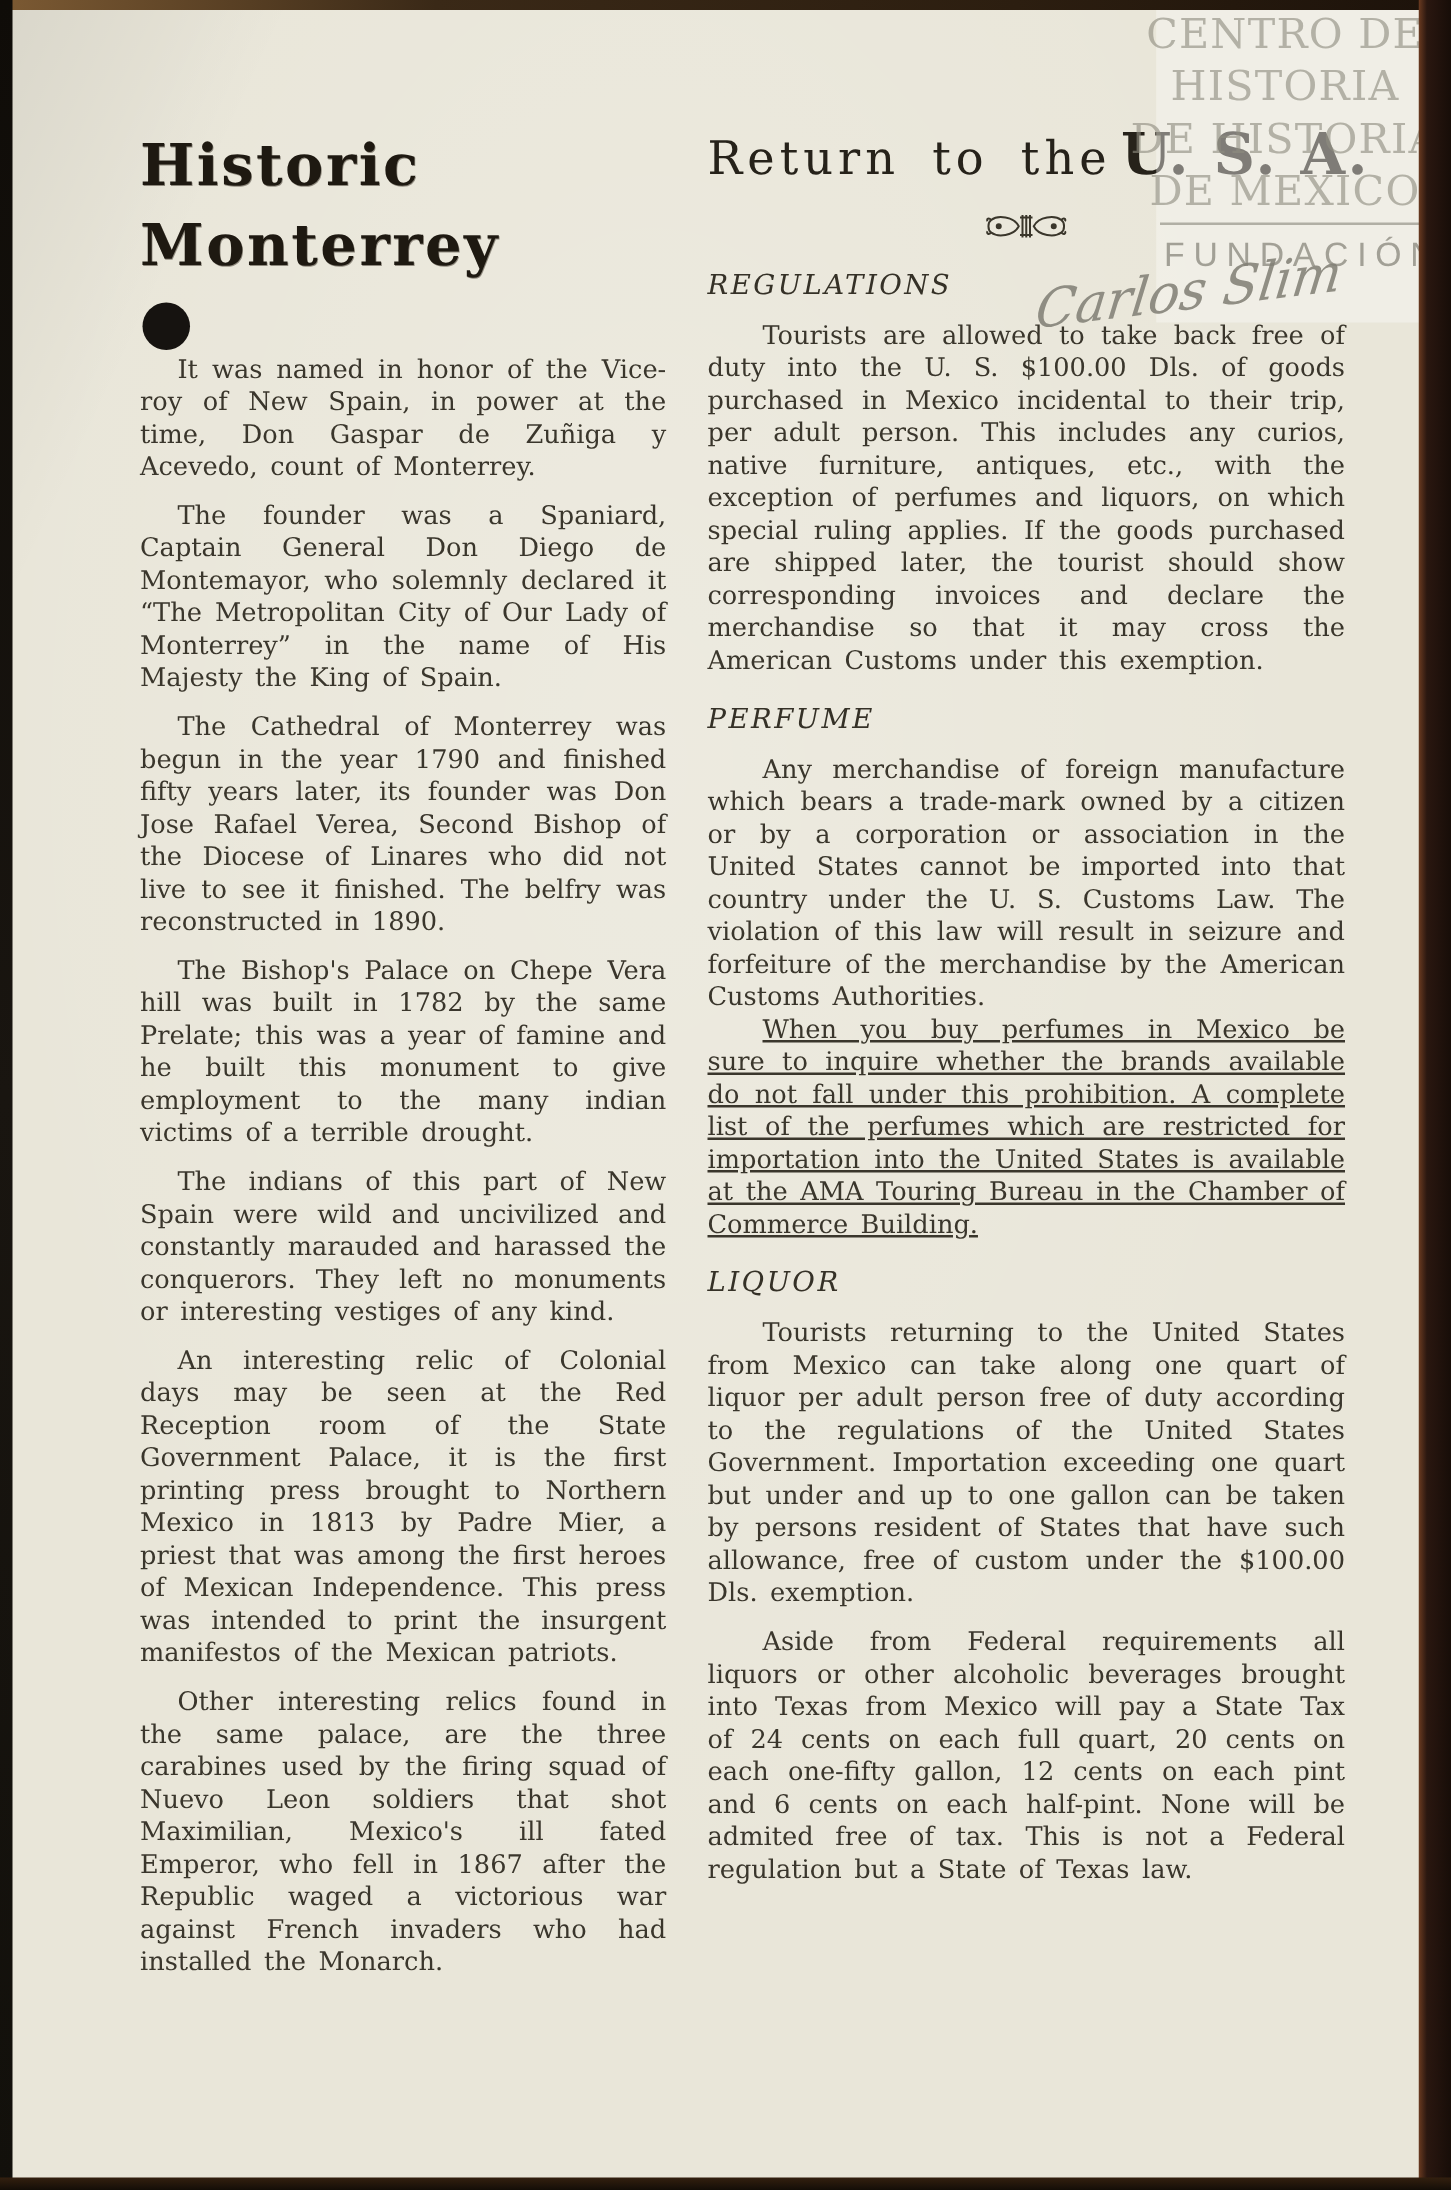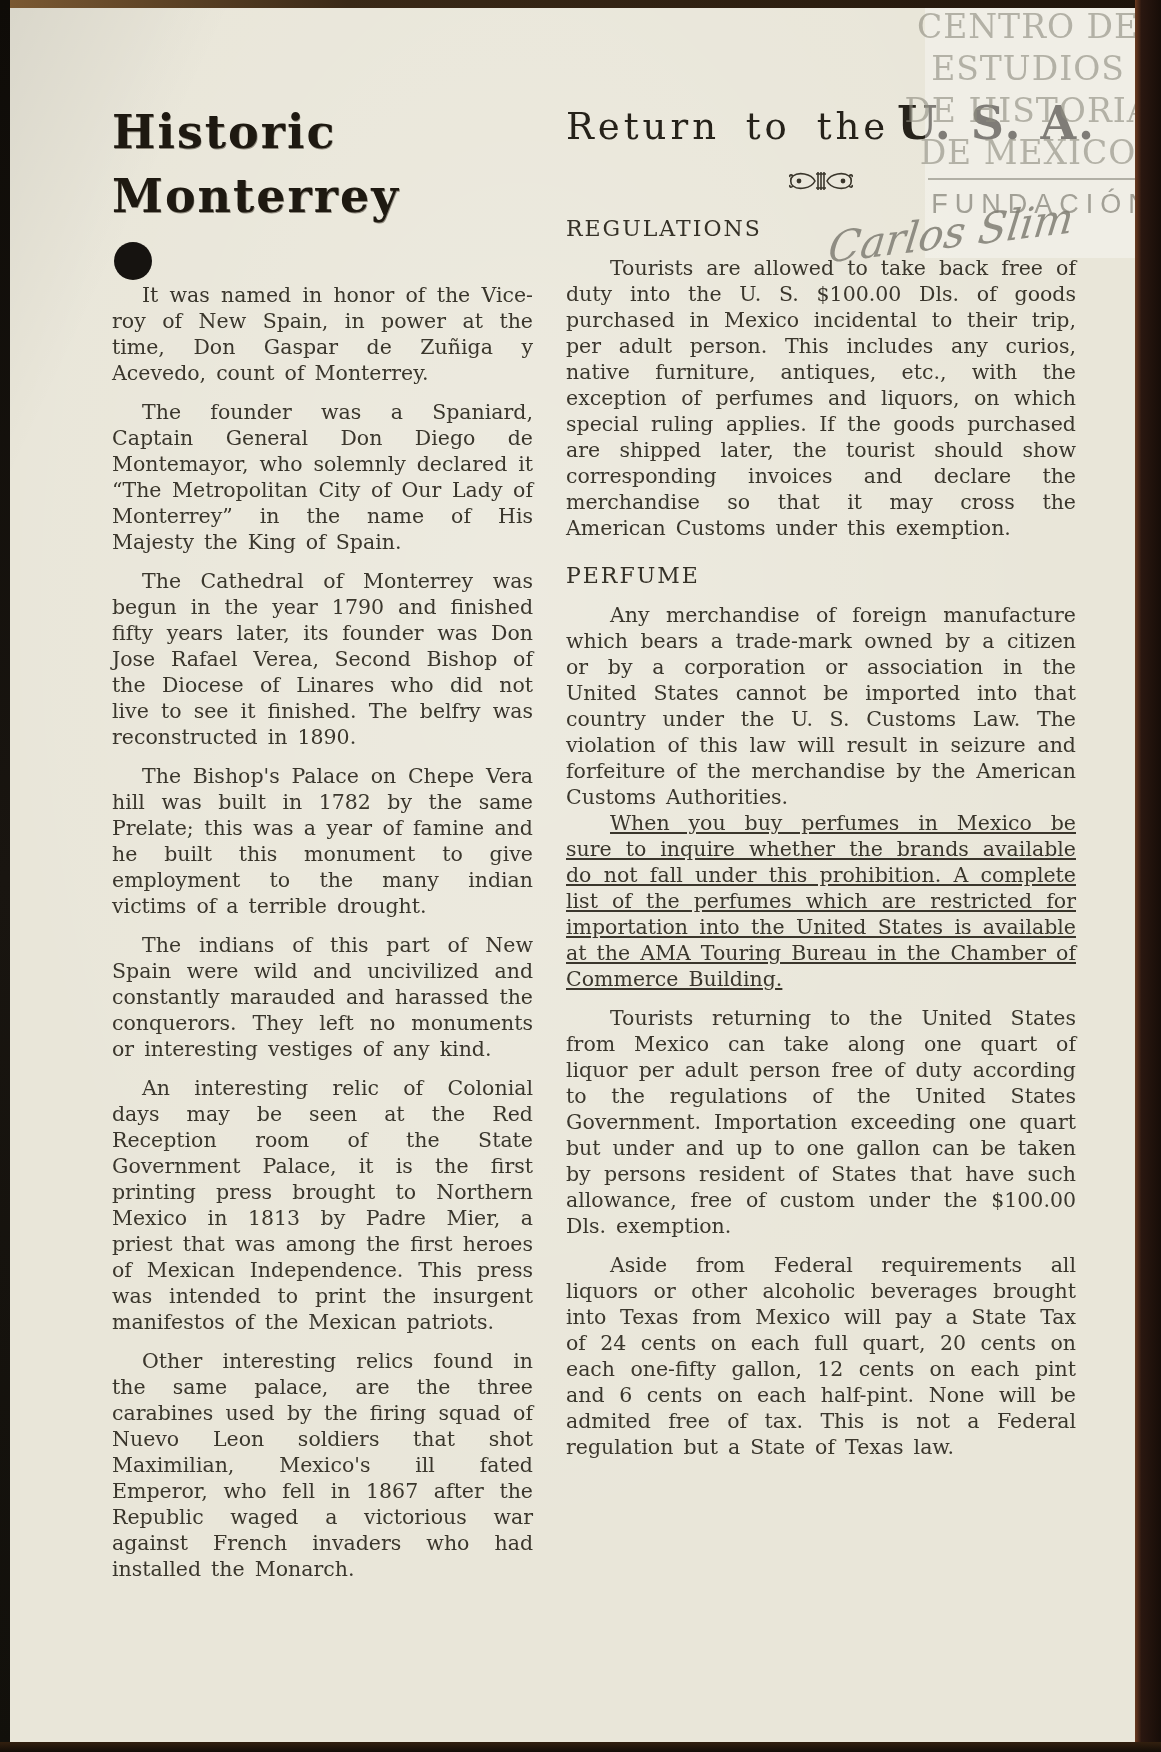--- a/index.html
+++ b/index.html
@@ -46,21 +46,21 @@
   
   .col-right{position:absolute;left:566px;top:96px;width:510px;color:#3a362c;}
   .rtitle{
     margin:0 0 0 0;color:#26221a;white-space:nowrap;
     font-family:"DejaVu Serif", serif;font-weight:normal;
   }
   .rtitle .t1{font-size:37px;letter-spacing:4px;word-spacing:10px;}
   .rtitle .t2{font-size:46px;letter-spacing:2px;font-weight:bold;text-align:right;}
   .ornament{display:block;margin:18px auto 4px auto;}
   .section-heading{
-    font-size:22px;letter-spacing:2px;
+    font-style:italic;font-size:22px;letter-spacing:2px;
     color:#353127;margin:22px 0 14px 0;font-weight:normal;
   }
   .col-right .body-text p{text-indent:44px;}
   .col-right .body-text p.tight{margin-top:-13px;text-decoration:underline;}
 
   
   .wm{position:absolute;z-index:30;pointer-events:none;}
   .wm-band{left:925px;top:0;width:236px;height:258px;background:rgba(251,251,247,0.42);}
   .wm-lines{
     left:898px;top:6px;width:260px;text-align:center;
@@ -122,29 +122,30 @@
     </svg>
 
     <div class="body-text">
       <h3 class="section-heading">REGULATIONS</h3>
       <p>Tourists are allowed to take back free of duty into the U. S. $100.00 Dls. of goods purchased in Mexico incidental to their trip, per adult person.  This includes any curios, native furniture, antiques, etc., with the exception of perfumes and liquors, on which special ruling applies. If the goods purchased are shipped later, the tourist should show corresponding invoices and declare the merchandise so that it may cross the American Customs under this exemption.</p>
 
       <h3 class="section-heading">PERFUME</h3>
       <p>Any merchandise of foreign manufacture which bears a trade-mark owned by a citizen or by a corporation or association in the United States cannot be imported into that country under the U. S. Customs Law.  The violation of this law will result in seizure and forfeiture of the merchandise by the American Customs Authorities.</p>
       <p class="tight">When you buy perfumes in Mexico be sure to inquire whether the brands available do not fall under this prohibition.  A complete list of the perfumes which are restricted for importation into the United States is available at the AMA Touring Bureau in the Chamber of Commerce Building.</p>
 
+      <h3 class="section-heading">LIQUOR</h3>
       <p>Tourists returning to the United States from Mexico can take along one quart of liquor per adult person free of duty according to the regulations of the United States Government.  Importation exceeding one quart but under and up to one gallon can be taken by persons resident of States that have such allowance, free of custom under the $100.00 Dls. exemption.</p>
       <p>Aside from Federal requirements all liquors or other alcoholic beverages brought into Texas from Mexico will pay a State Tax of 24 cents on each full quart, 20 cents on each one-fifty gallon, 12 cents on each pint and 6 cents on each half-pint.  None will be admited free of tax.  This is not a Federal regulation but a State of Texas law.</p>
     </div>
   </div>
 
   <div class="wm wm-band"></div>
   <div class="wm wm-lines">
     <div>CENTRO DE</div>
-    <div>ESTUDIOS</div>
+    <div>HISTORIA</div>
     <div>DE HISTORIA</div>
     <div>DE MEXICO</div>
   </div>
   <div class="wm wm-rule"></div>
   <div class="wm wm-foundation">FUNDACIÓN</div>
   <div class="wm wm-signature">Carlos Slim</div>
 
   <div class="edge edge-top"></div>
   <div class="edge edge-left"></div>
   <div class="edge edge-right"></div>

